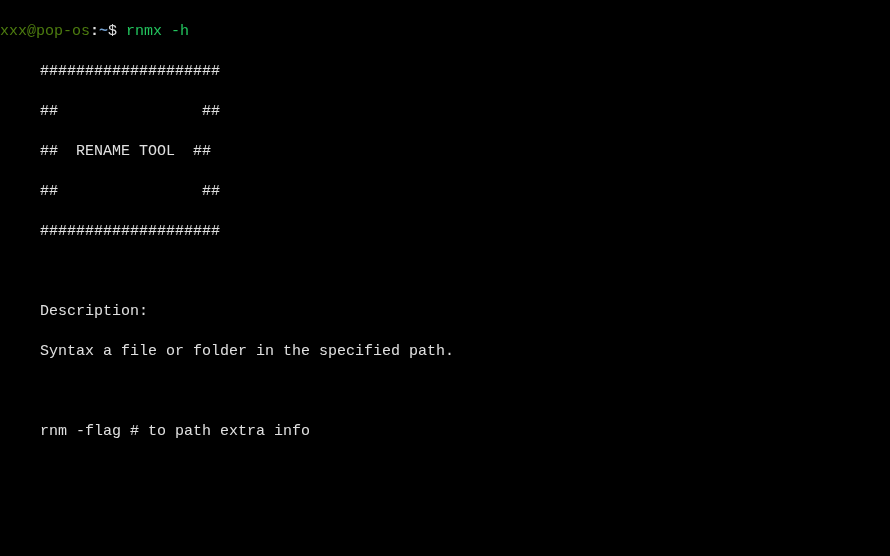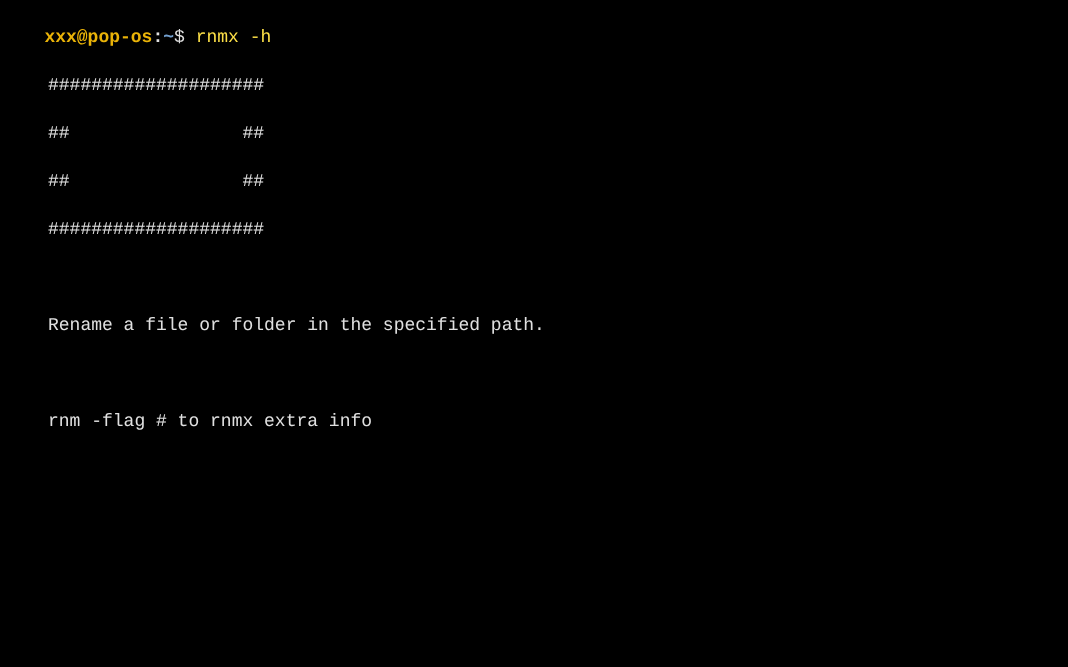--- a/index.html
+++ b/index.html
@@ -15,59 +15,60 @@
       line-height: 20px;
       padding: 2px 0;
       width: 890px;
       height: 556px;
       overflow: hidden;
     }
     .terminal {
       white-space: pre;
     }
     .prompt-user {
-      color: #eab308;
-      font-weight: bold;
-      margin-left: 37px;
+      color: #4d7c0f;
+      font-weight: normal;
     }
     .prompt-colon {
       color: #e0e0e0;
       font-weight: bold;
     }
     .prompt-tilde {
       color: #729fcf;
       font-weight: bold;
     }
     .prompt-dollar {
       color: #e0e0e0;
     }
     .command {
-      color: #fde047;
+      color: #22c55e;
       margin-top: 10px;
     }
     .output {
       color: #e0e0e0;
     }
     .indent {
       padding-left: 40px;
     }
   </style>
 </head>
 <body>
 
 <div class="terminal">
 <div><span class="prompt-user">xxx@pop-os</span><span class="prompt-colon">:</span><span class="prompt-tilde">~</span><span class="prompt-dollar">$ </span><span class="command">rnmx -h</span></div>
 <div class="output indent">####################</div>
 <div class="output indent">##                ##</div>
+<div class="output indent">##  RENAME TOOL  ##</div>
 <div class="output indent">##                ##</div>
 <div class="output indent">####################</div>
 <div class="output indent">&nbsp;</div>
-<div class="output indent">Rename a file or folder in the specified path.</div>
+<div class="output indent">Description:</div>
+<div class="output indent">Syntax a file or folder in the specified path.</div>
 <div class="output indent">&nbsp;</div>
-<div class="output indent">rnm -flag # to rnmx extra info</div>
+<div class="output indent">rnm -flag # to path extra info</div>
 <div class="output indent">&nbsp;</div>
 
 
 
 
 
 
 
 
 

